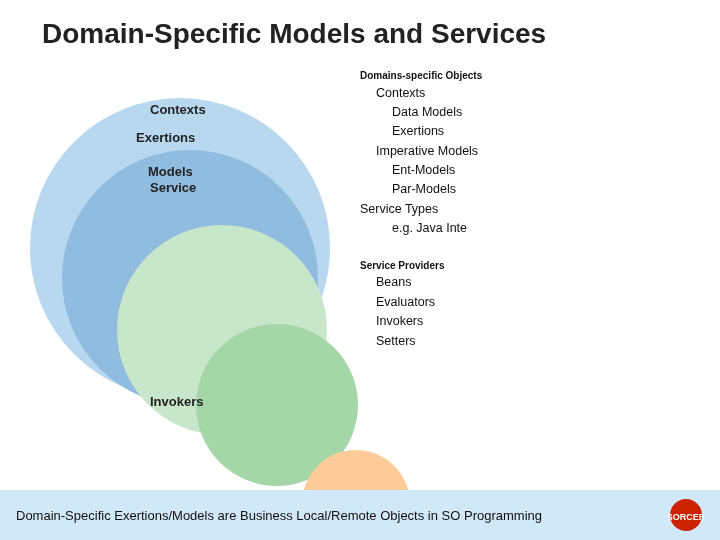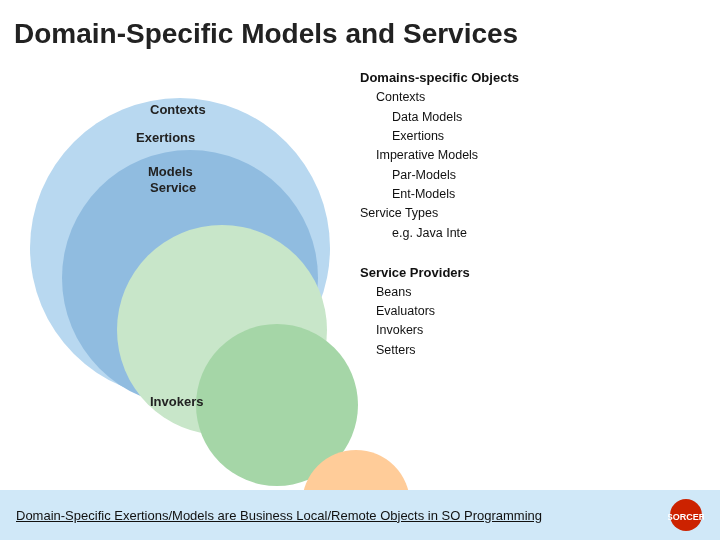--- a/index.html
+++ b/index.html
@@ -9,21 +9,21 @@
       background: #fff;
       font-family: Arial, sans-serif;
       overflow: hidden;
       position: relative;
     }
 
     .page-title {
       font-size: 28px;
       font-weight: bold;
       color: #222;
-      padding: 18px 30px 8px 14px;
+      padding: 18px 30px 8px 42px;
     }
 
     .main-content {
       display: flex;
       flex-direction: row;
       align-items: flex-start;
       padding: 0 10px 0 10px;
       margin-top: 0;
     }
 
@@ -126,39 +126,38 @@
     .text-panel {
       flex: 1;
       padding: 10px 10px 0 20px;
       font-size: 12.5px;
       line-height: 1.55;
       color: #111;
     }
 
     .text-panel .section-title {
       font-weight: bold;
-      font-size: 13px;
+      font-size: 10px;
     }
 
     .text-panel .indent1 { padding-left: 16px; }
     .text-panel .indent2 { padding-left: 32px; }
 
     .bottom-bar {
       position: absolute;
       bottom: 0;
       left: 0;
       width: 100%;
       background: #d0e8f8;
       padding: 7px 16px;
       font-size: 13px;
       color: #111;
       display: flex;
       align-items: center;
       justify-content: space-between;
-      text-decoration: underline;
     }
 
     .bottom-bar-text {
       font-weight: 500;
     }
 
     .sorcer-logo {
       width: 36px;
       height: 36px;
       flex-shrink: 0;
@@ -196,22 +195,22 @@
 
     <span class="circle-label label-providers">Invokers</span>
   </div>
 
   <div class="text-panel">
     <div class="section-title">Domains-specific Objects</div>
     <div class="indent1">Contexts</div>
     <div class="indent2">Data Models</div>
     <div class="indent2">Exertions</div>
     <div class="indent1">Imperative Models</div>
+    <div class="indent2">Ent-Models</div>
     <div class="indent2">Par-Models</div>
-    <div class="indent2">Ent-Models</div>
     <div>Service Types</div>
     <div class="indent2">e.g. Java Inte</div>
 
     <br>
     <div class="section-title">Service Providers</div>
     <div class="indent1">Beans</div>
     <div class="indent1">Evaluators</div>
     <div class="indent1">Invokers</div>
     <div class="indent1">Setters</div>
   </div>

